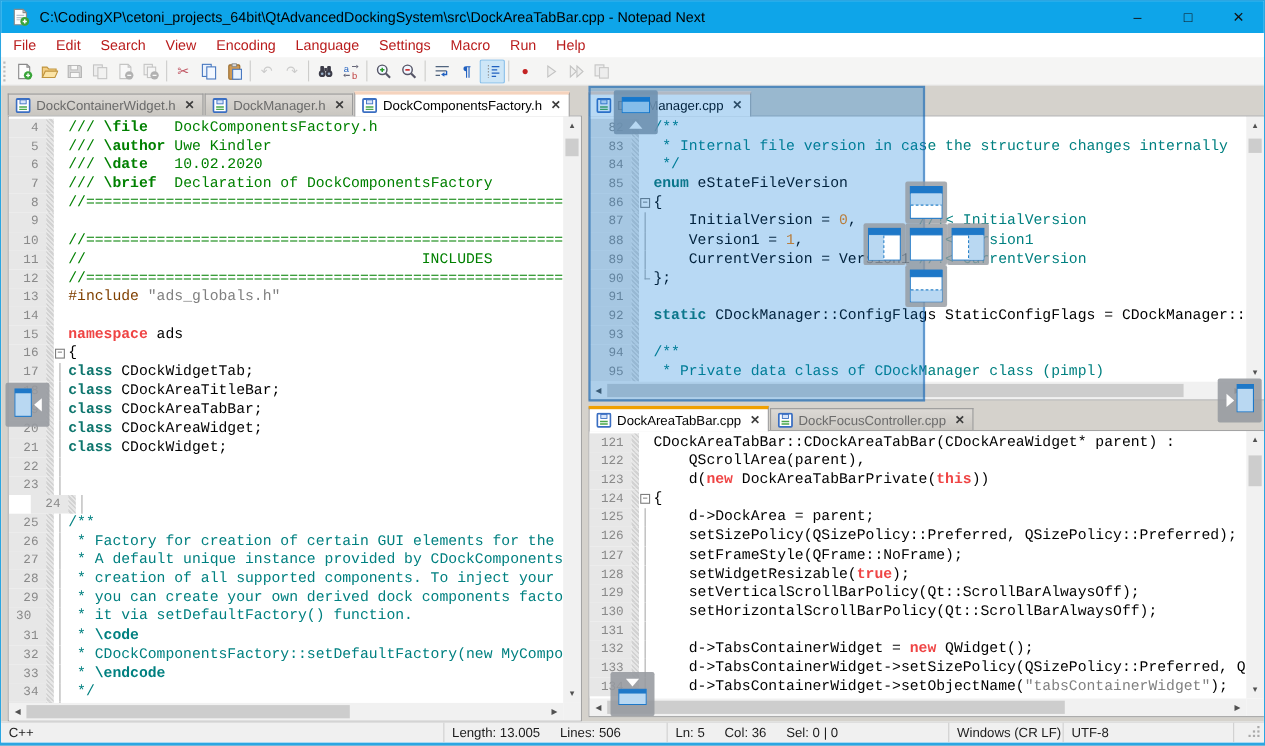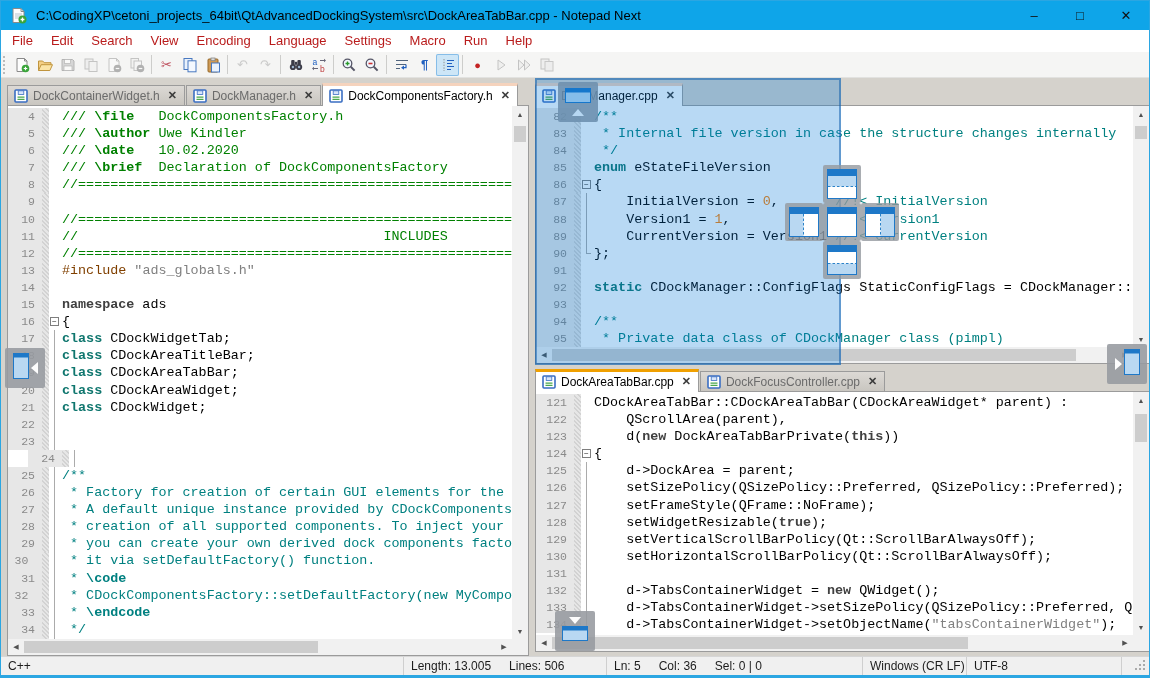--- a/index.html
+++ b/index.html
@@ -39,21 +39,21 @@
   .chg{flex:none;width:7px;background:repeating-linear-gradient(45deg,#e6e6e6 0 1.5px,#d2d2d2 1.5px 3px);}
   .fold{flex:none;width:13px;position:relative;background:#fff;}
   .foldbox{position:absolute;left:1px;top:4px;width:9px;height:9px;border:1px solid #7e7e7e;background:#fff;font:8px/7px "Liberation Mono",monospace;text-align:center;color:#333;z-index:2;}
   .foldline{position:absolute;left:5px;top:0;bottom:0;width:1px;background:#ababab;}
   .foldline.half{bottom:8px;}
   .foldtick{position:absolute;left:5px;top:8px;width:5px;height:1px;background:#ababab;}
   .code{flex:1;font:13.4px/17.1px "Liberation Mono",monospace;white-space:pre;color:#000;}
   
   .tk-cmt{color:#008000;}
   .tk-doc{color:#008080;}
-  .tk-kw1{color:#404040;font-weight:bold;text-align:right;}
+  .tk-kw1{color:#ef4444;font-weight:bold;text-align:right;}
   .tk-kw2{color:#0f766e;font-weight:bold;}
   .tk-num{color:#ff8000;}
   .tk-str{color:#808080;}
   .tk-pre{color:#804000;}
   .tk-dk{font-weight:bold;}
   
   .vscroll{position:absolute;right:0;top:0;bottom:16px;width:16px;background:#f1f1f1;display:flex;flex-direction:column;}
   .hscroll{position:absolute;left:0;right:16px;bottom:0;height:16px;background:#f1f1f1;display:flex;}
   .scorner{position:absolute;right:0;bottom:0;width:16px;height:16px;background:#f1f1f1;}
   .sarrow{flex:none;width:16px;height:16px;display:flex;align-items:center;justify-content:center;font-size:7px;color:#515151;}
@@ -478,21 +478,21 @@
             </div>
             <div class="row">
               <span class="ln" style="width: 34px;">31</span>
               <span class="chg"></span>
               <span class="fold">
                 <span class="foldline"></span>
               </span>
               <span class="code"><span class="tk-doc"> * <span class="tk-dk">\code</span></span></span>
             </div>
             <div class="row">
-              <span class="ln" style="width: 34px; text-align: center;">32</span>
+              <span class="ln" style="width: 34px;">32</span>
               <span class="chg"></span>
               <span class="fold">
                 <span class="foldline"></span>
               </span>
               <span class="code"><span class="tk-doc"> * CDockComponentsFactory::setDefaultFactory(new MyComponentsFactory());</span></span>
             </div>
             <div class="row">
               <span class="ln" style="width: 34px;">33</span>
               <span class="chg"></span>
               <span class="fold">

